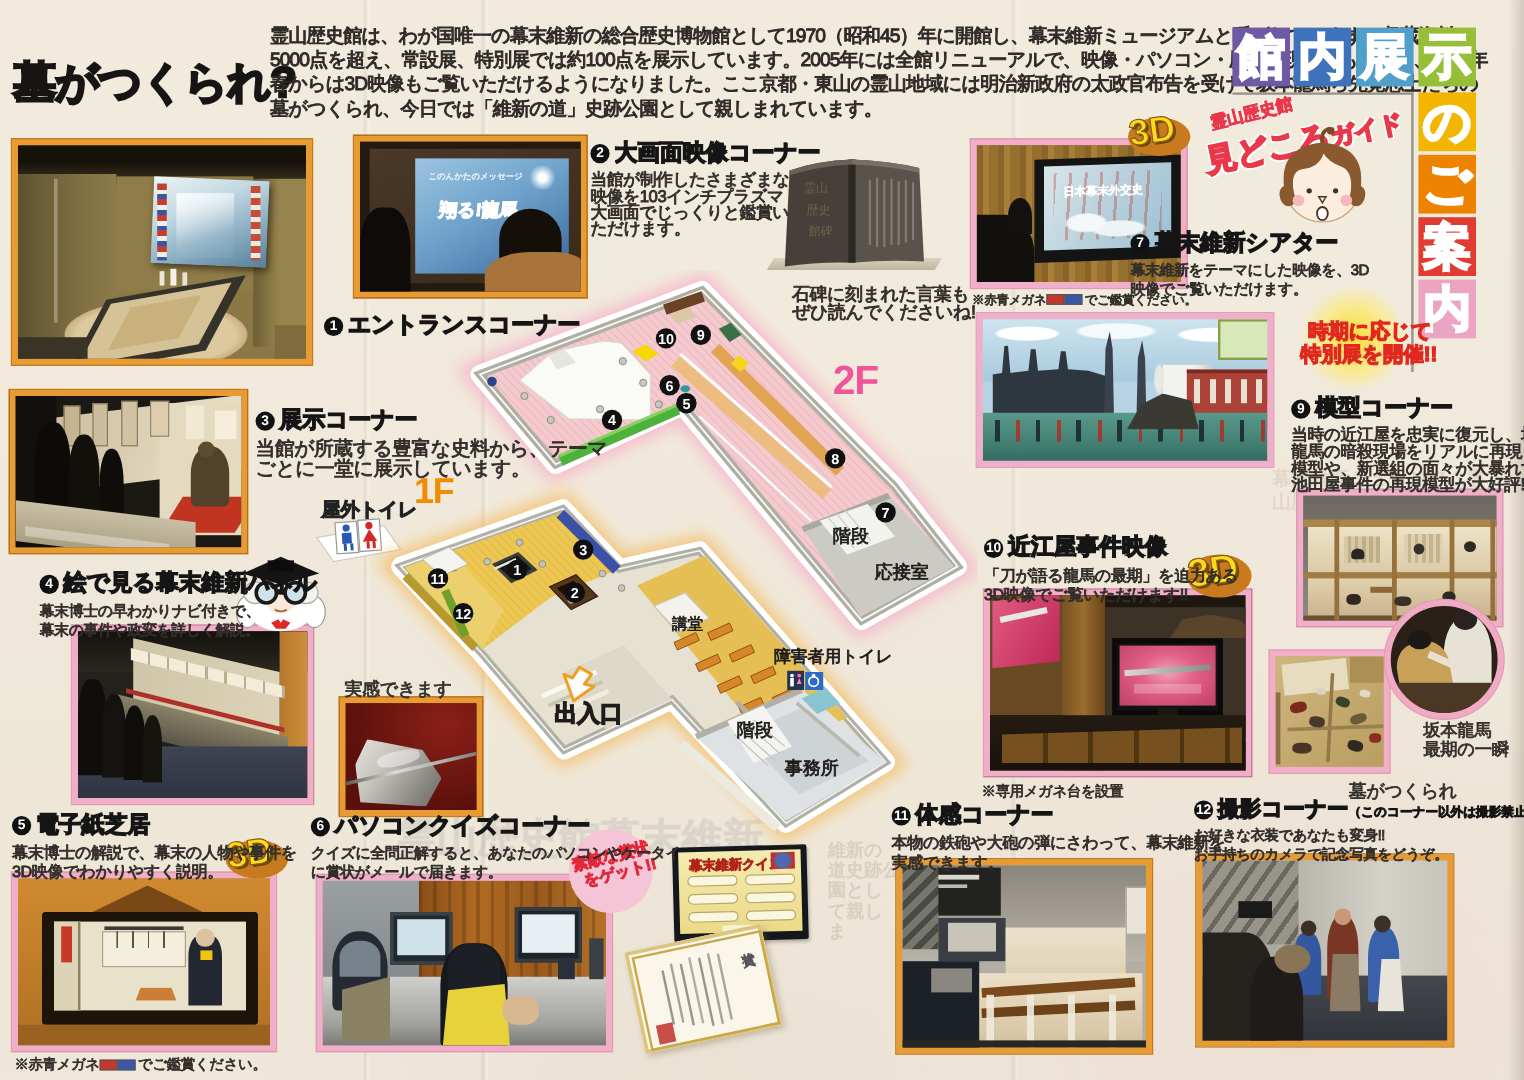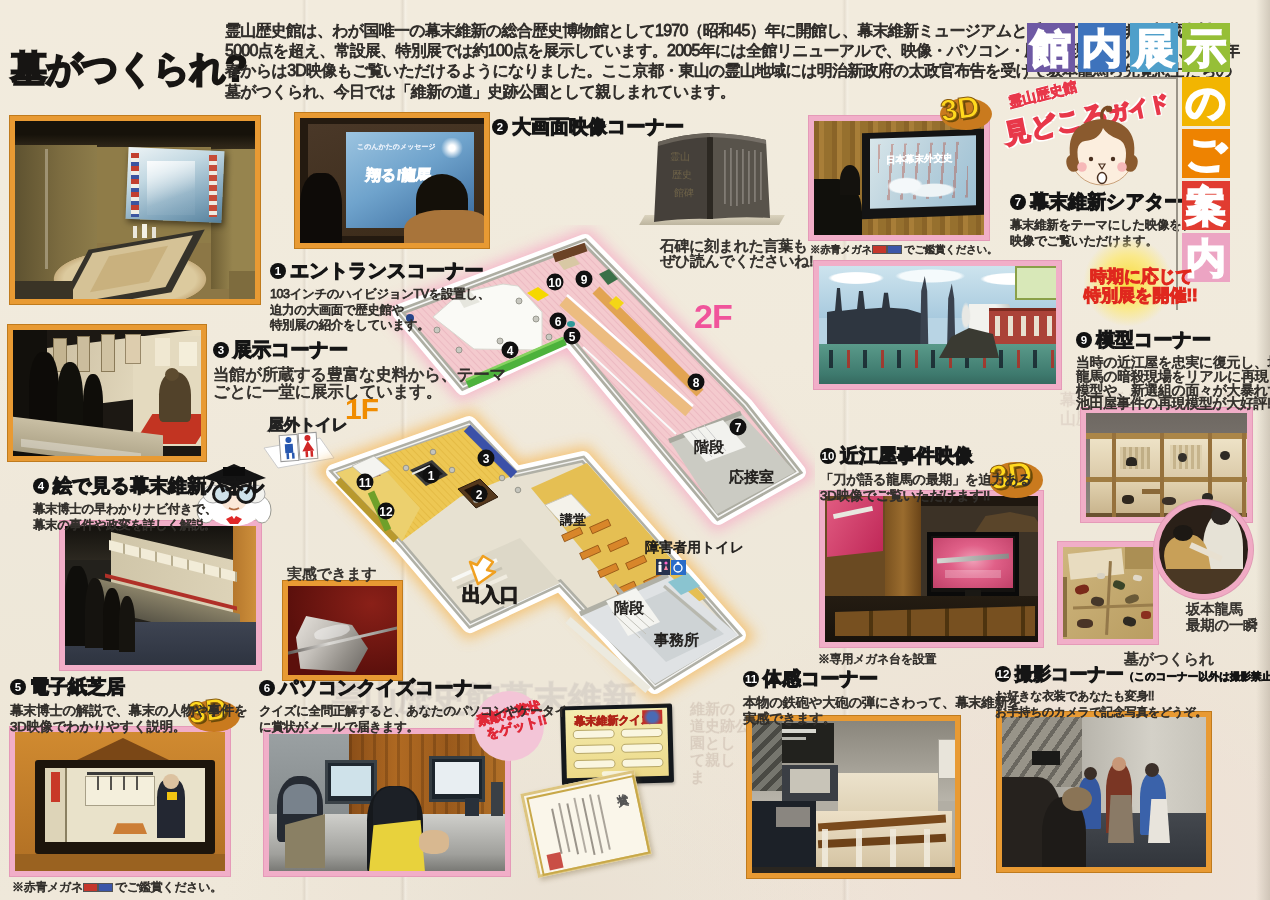--- a/index.html
+++ b/index.html
@@ -554,42 +554,42 @@
           <text x="479" y="498.5">2</text>
           <text x="486" y="462.5">3</text>
           <text x="365" y="486.5">11</text>
           <text x="386" y="515.5">12</text>
         </g>
 </g>
 </svg>
 
 <div class="sec" style="left:270px;top:258px">
  <div class="jh" style="font-size:19px"><span class="badge">1</span>エントランスコーナー</div>
- <div class="jb bd" style="font-size:12.5px;line-height:15.5px">103インチのハイビジョンTVを設置し、<br>迫力の大画面で歴史館や<br>特別展の紹介をしています。</div>
 </div>
 <div class="sec" style="left:492px;top:114px">
  <div class="jh" style="font-size:19px"><span class="badge">2</span>大画面映像コーナー</div>
+ <div class="jb bd" style="line-height:13.8px;font-size:14px">当館が制作したさまざまな<br>映像を103インチプラズマ<br>大画面でじっくりと鑑賞い<br>ただけます。</div>
 </div>
 <div class="sec" style="left:213px;top:337px">
  <div class="jh" style="font-size:19px"><span class="badge">3</span>展示コーナー</div>
  <div class="jb bd" style="font-size:16.5px;line-height:16.5px">当館が所蔵する豊富な史料から、テーマ<br>ごとに一堂に展示しています。</div>
 </div>
 <div class="sec" style="left:33px;top:473px">
  <div class="jh" style="font-size:19px"><span class="badge">4</span>絵で見る幕末維新パネル</div>
  <div class="jb bd" style="font-size:12.5px">幕末博士の早わかりナビ付きで、<br>幕末の事件や政変を詳しく解説。</div>
 </div>
 <div class="sec" style="left:10px;top:674px">
  <div class="jh" style="font-size:19px"><span class="badge">5</span>電子紙芝居</div>
  <div class="jb bd">幕末博士の解説で、幕末の人物や事件を<br>3D映像でわかりやすく説明。</div>
 </div>
 <div class="sec" style="left:259px;top:675px">
  <div class="jh" style="font-size:19px"><span class="badge">6</span>パソコンクイズコーナー</div>
  <div class="jb bd" style="font-size:12.5px">クイズに全問正解すると、あなたのパソコンやケータイ<br>に賞状がメールで届きます。</div>
 </div>
-<div class="sec" style="left:1010px;top:189px">
+<div class="sec" style="left:942px;top:189px">
  <div class="jh" style="font-size:19px"><span class="badge">7</span>幕末維新シアター</div>
  <div class="jb bd" style="font-size:12.5px">幕末維新をテーマにした映像を、3D<br>映像でご覧いただけます。</div>
 </div>
 <div class="sec" style="left:1076px;top:327px">
  <div class="jh" style="font-size:19px"><span class="badge">9</span>模型コーナー</div>
  <div class="jb bd" style="line-height:13.8px;font-size:14px">当時の近江屋を忠実に復元し、坂本<br>龍馬の暗殺現場をリアルに再現した<br>模型や、新選組の面々が大暴れする<br>池田屋事件の再現模型が大好評!</div>
 </div>
 <div class="sec" style="left:820px;top:443px">
  <div class="jh" style="font-size:19px"><span class="badge">10</span>近江屋事件映像</div>
  <div class="jb bd">「刀が語る龍馬の最期」を迫力ある<br>3D映像でご覧いただけます!!</div>

